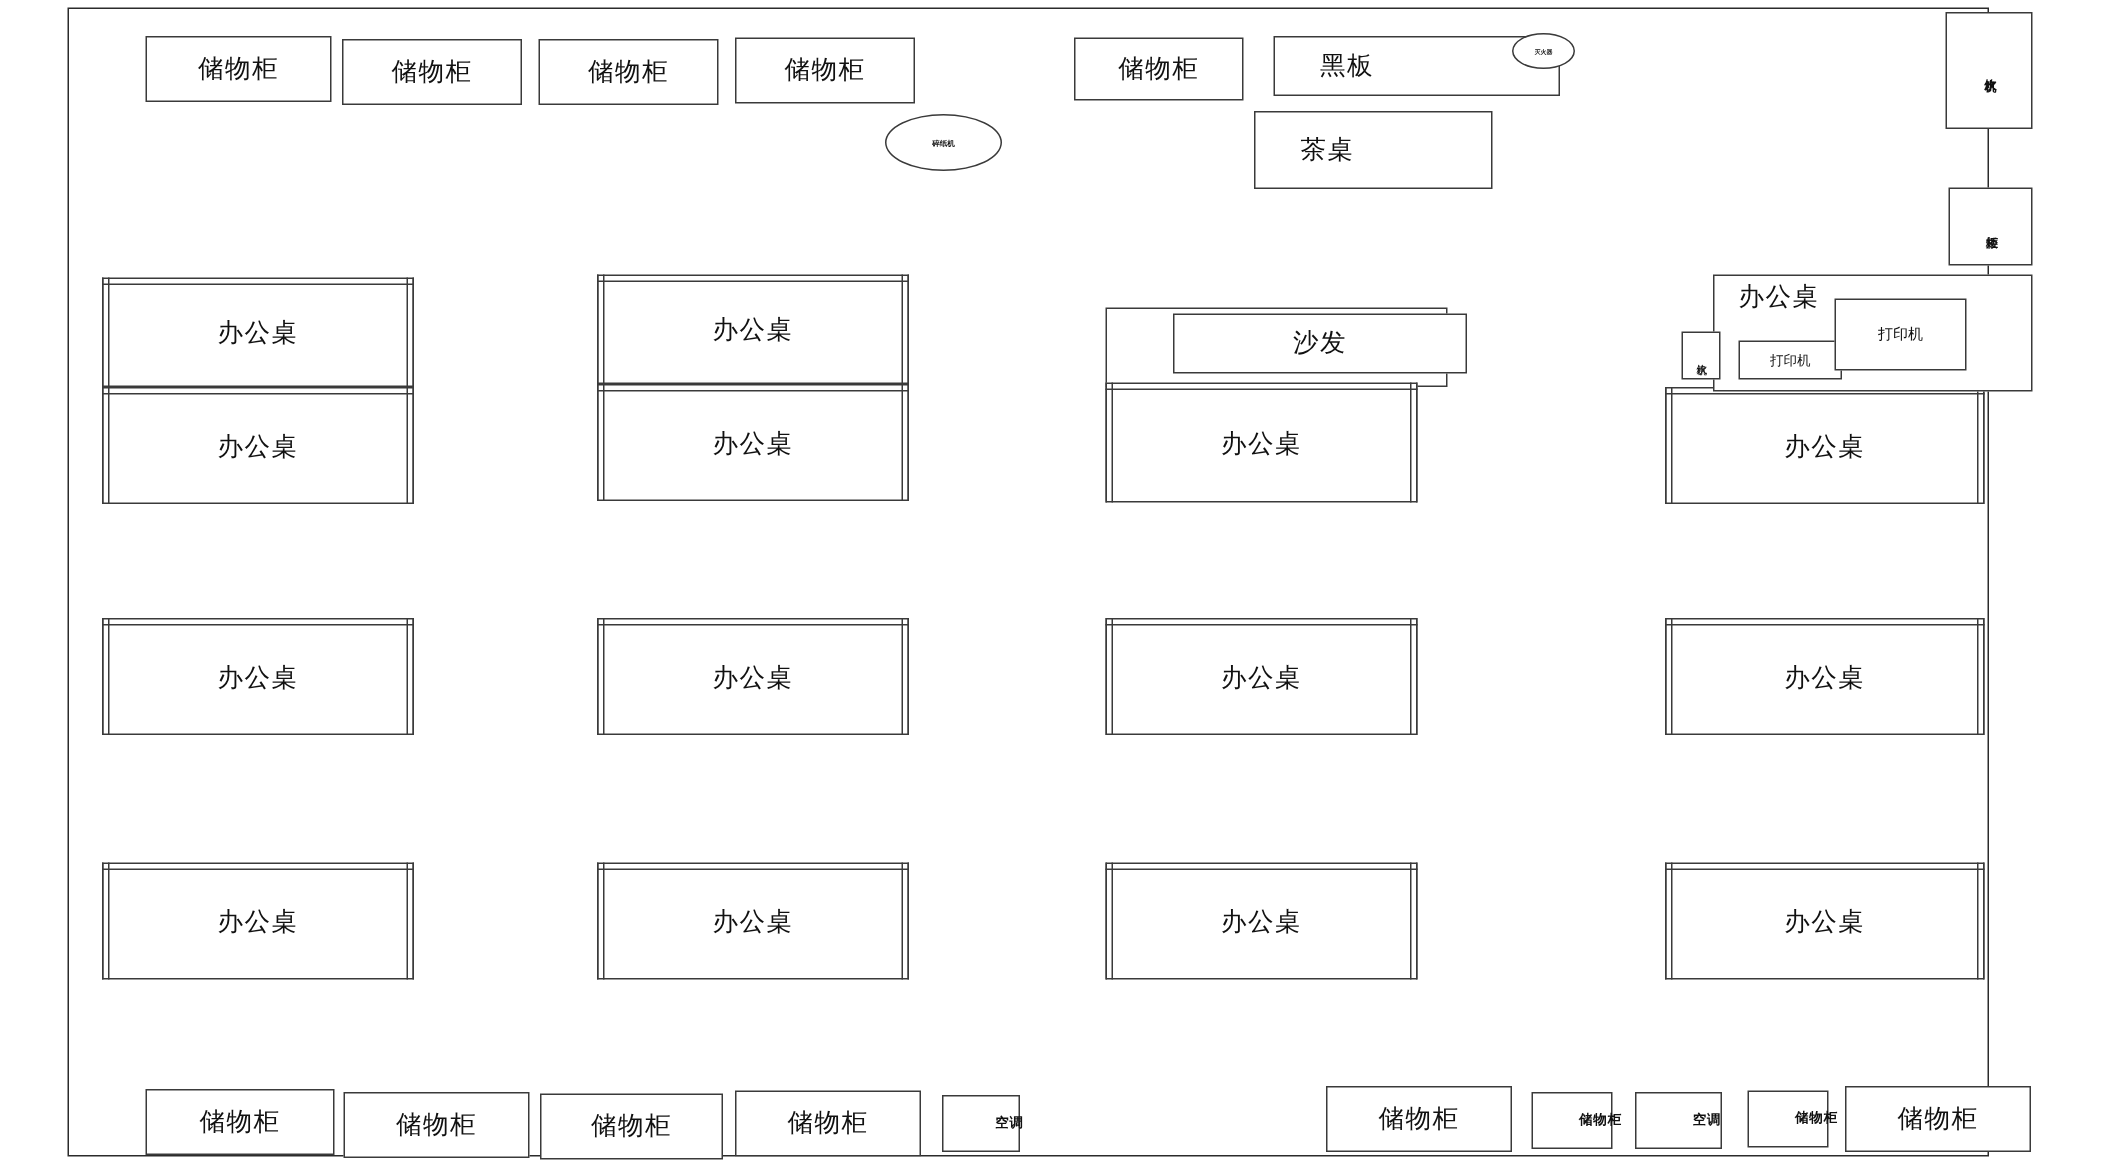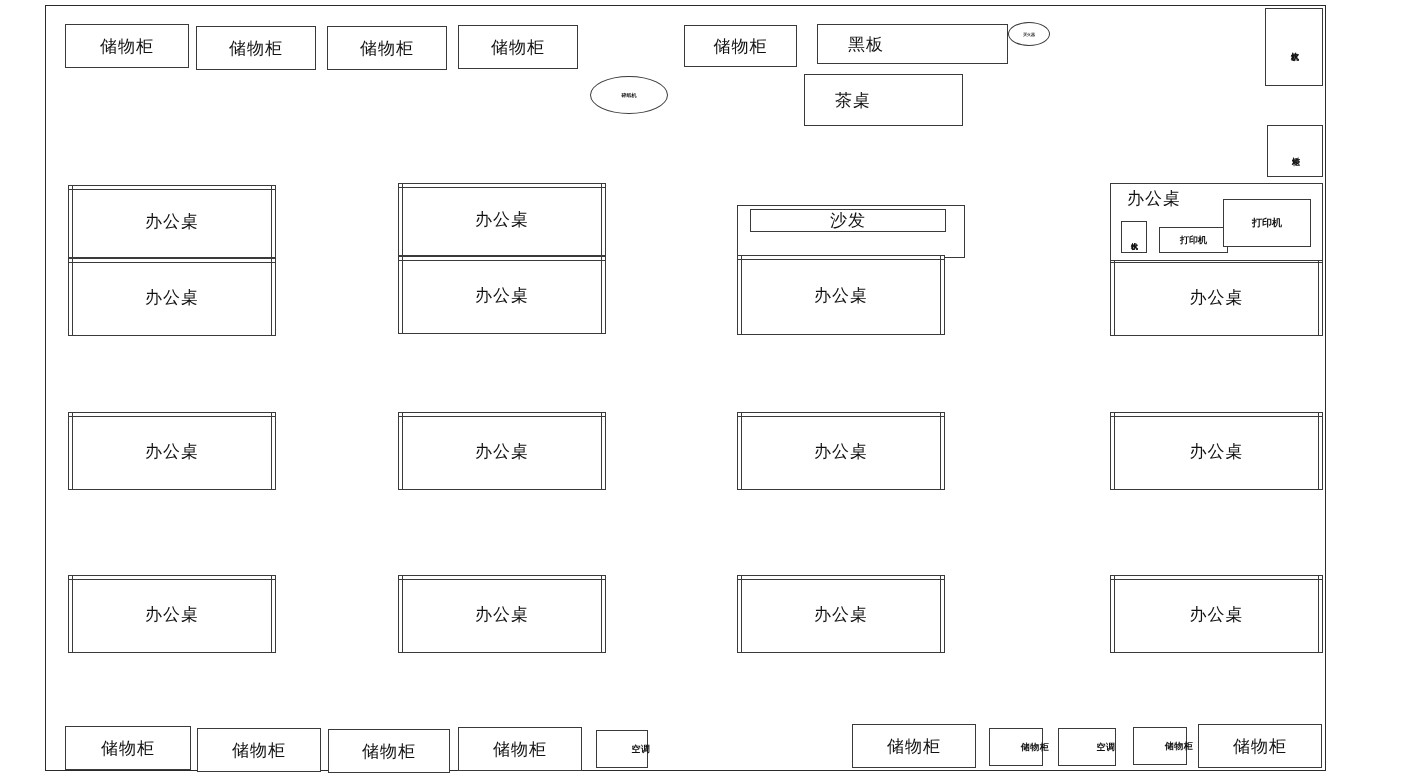--- a/index.html
+++ b/index.html
@@ -30,20 +30,21 @@
   .item {
     position: absolute;
     border: 1px solid #3a3a3a;
     background: #ffffff;
     display: flex;
     align-items: center;
     justify-content: center;
     color: #111111;
     line-height: 1;
     white-space: nowrap;
+    margin-left: 32px;
   }
   .item .lbl {
     display: block;
     letter-spacing: 0.06em;
   }
 
   
   .al-left   { justify-content: flex-start; padding-left: 30px; }
   .al-center { justify-content: center; }
 
@@ -106,21 +107,21 @@
     font-weight: bold;
   }
   .printer-inner {
     position: absolute;
     border: 1px solid #3a3a3a;
     background: #fff;
     display: flex;
     align-items: center;
     justify-content: center;
     font-size: 9px;
-    font-weight: bold;
+    font-weight: normal;
     color: #111;
   }
   .sofa-shell {
     position: absolute;
     border: 1px solid #3a3a3a;
     background: #fff;
   }
 </style>
 </head>
 <body>
@@ -165,21 +166,21 @@
   <div id="layer-right-vertical">
       <div class="item al-center" style="left: 1265px; top: 8px; width: 58px; height: 78px;">
         <span class="lbl vert" style="font-size: 8px; font-weight: bold;">饮水机</span>
       </div>
       <div class="item al-center" style="left: 1267px; top: 125px; width: 56px; height: 52px;">
         <span class="lbl vert" style="font-size: 8px; font-weight: bold;">矮柜</span>
       </div>
     </div>
   <div id="layer-sofa">
       <div class="sofa-shell" style="left: 737px; top: 205px; width: 228px; height: 53px;"></div>
-      <div class="item al-center t-lg" style="left: 750px; top: 209px; width: 196px; height: 23px;">
+      <div class="item al-center t-lg" style="left: 750px; top: 209px; width: 196px; height: 40px;">
         <span class="lbl">沙发</span>
       </div>
     </div>
   <div id="layer-desks">
       <div class="desk" style="left: 68px; top: 185px; width: 208px; height: 73px;">
         <div class="body">
           <span class="lbl">办公桌</span>
         </div>
         <div class="rail-t"></div>
         <div class="rail-l"></div>

